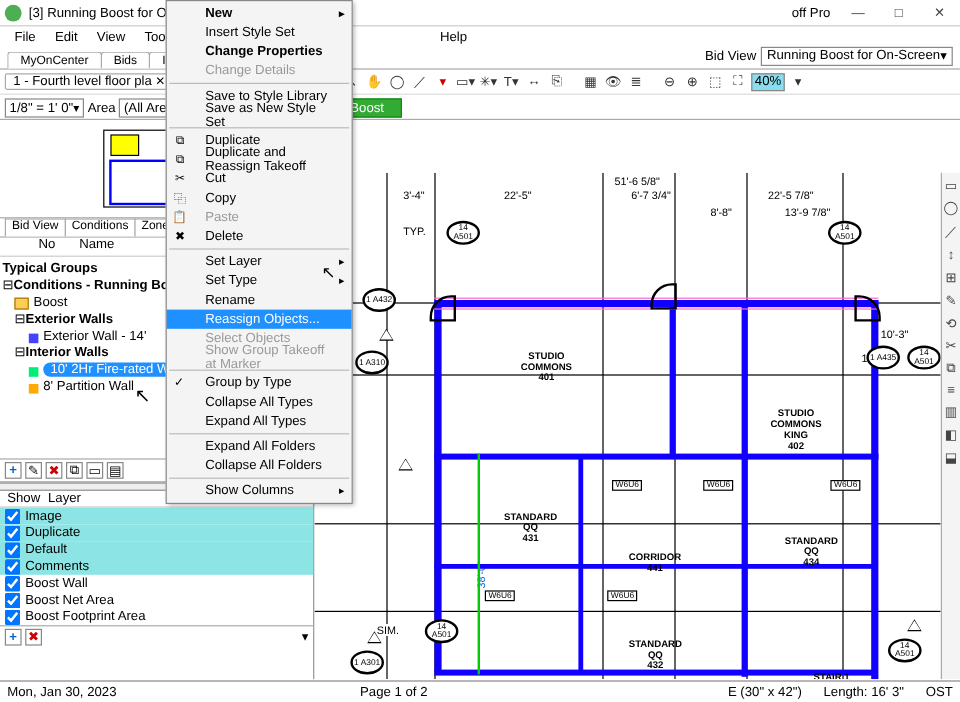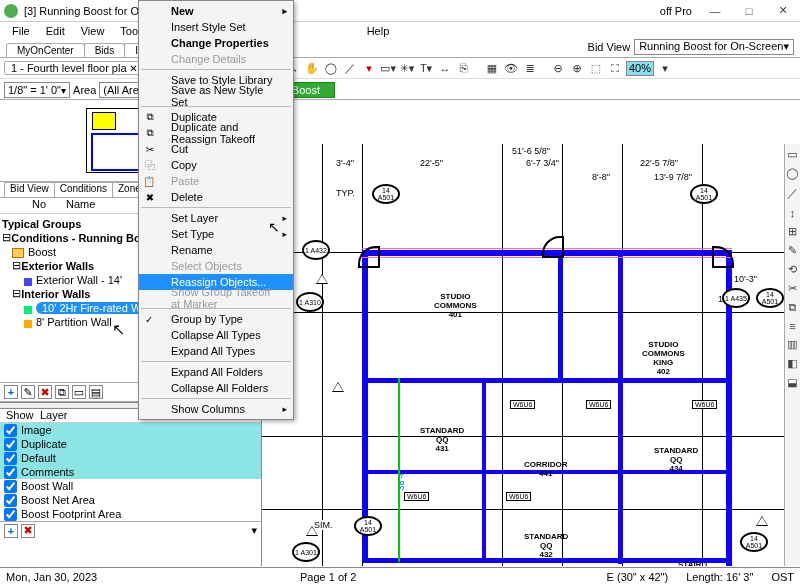--- a/index.html
+++ b/index.html
@@ -436,26 +436,26 @@
     <div class="sep"></div>
     <div class="mi arrow">
       <span>Set Layer</span>
     </div>
     <div class="mi arrow">
       <span>Set Type</span>
     </div>
     <div class="mi">
       <span>Rename</span>
     </div>
+    <div class="mi hl">
+      <span>Reassign Objects...</span>
+    </div>
     <div class="mi disabled">
       <span>Select Objects</span>
     </div>
-    <div class="mi hl">
-      <span>Reassign Objects...</span>
-    </div>
     <div class="mi disabled">
       <span>Show Group Takeoff at Marker</span>
     </div>
     <div class="sep"></div>
     <div class="mi chk">
       <span>Group by Type</span>
     </div>
     <div class="mi">
       <span>Collapse All Types</span>
     </div>

